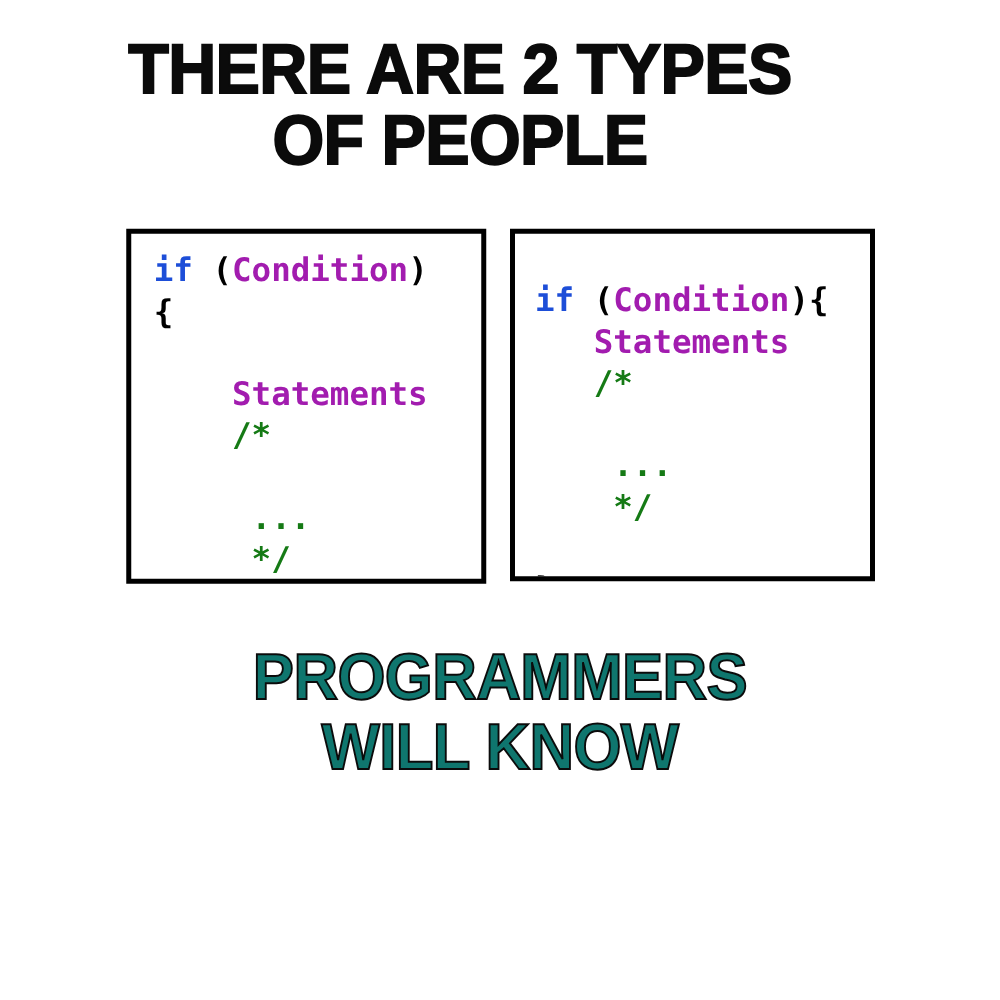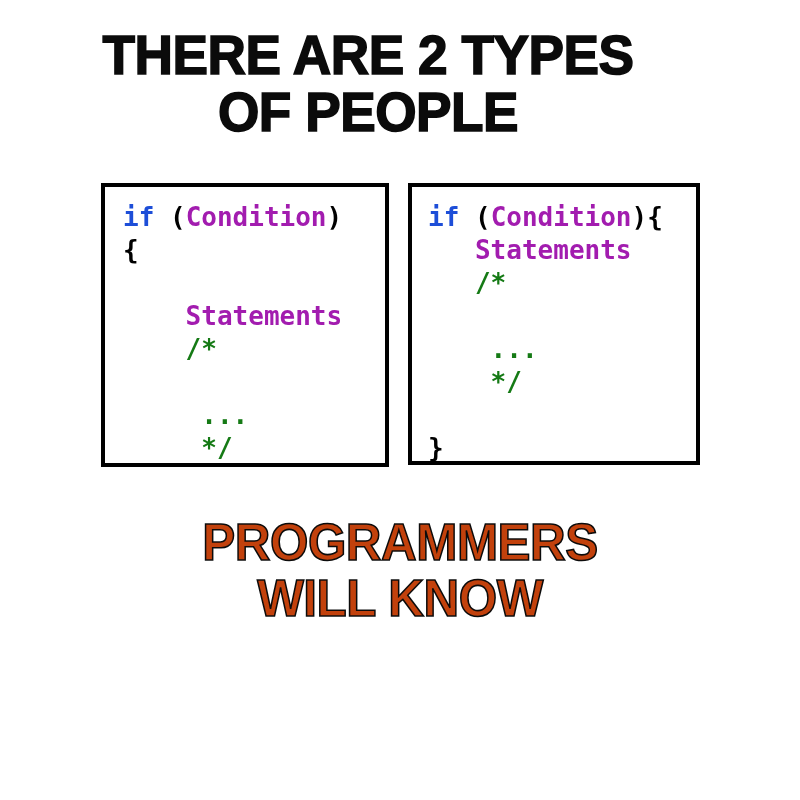--- a/index.html
+++ b/index.html
@@ -42,21 +42,21 @@
     transform: scaleX(0.95);
   }
 
   
   .caption-bottom {
     position: absolute;
     left: 0;
     top: 514px;
     width: 800px;
     text-align: center;
-    color: #c2410c;
+    color: #0f766e;
     font-family: "Liberation Sans", sans-serif;
     font-weight: bold;
     font-size: 52px;
     line-height: 56px;
     letter-spacing: -0.5px;
     text-transform: uppercase;
     -webkit-text-stroke: 1.6px #0b0b0b;
   }
   .caption-bottom .cap-line {
     display: block;
@@ -86,21 +86,21 @@
     top: 14px;
     margin: 0;
     font-family: "DejaVu Sans Mono", "Liberation Mono", monospace;
     font-size: 26px;
     font-weight: bold;
     line-height: 33px;
     white-space: pre;
     color: #000000;
     letter-spacing: 0px;
   }
-  #box-right .code { left: 16px; }
+  #box-right .code { left: 16px; margin-top: 24px; }
 
   .tok-kw      { color: #1d4ed8; }
   .tok-ident   { color: #a21caf; }
   .tok-punc    { color: #000000; }
   .tok-comment { color: #157a15; }
 
   .code-line { display: block; min-height: 33px; }
 </style>
 </head>
 <body>

